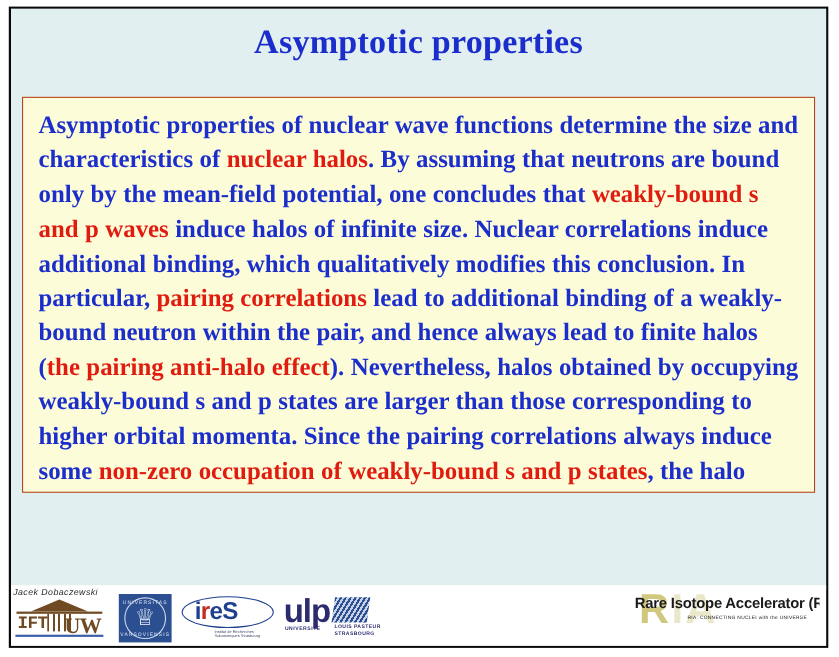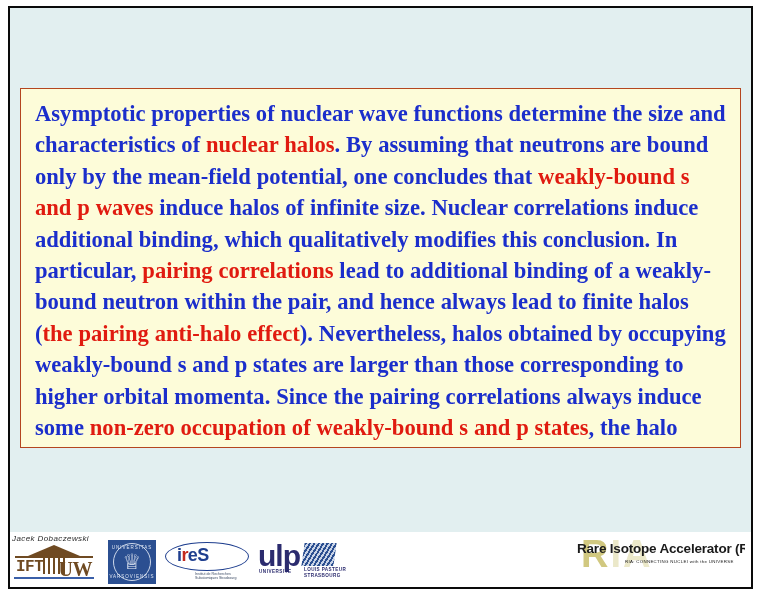--- a/index.html
+++ b/index.html
@@ -232,21 +232,21 @@
     border: 1.6px solid #1f3f8f;
     border-radius: 50%;
     box-sizing: border-box;
   }
   .ires .word {
     position: absolute;
     left: 12px;
     top: 1px;
     font-family: "Liberation Sans", "DejaVu Sans", sans-serif;
     font-weight: bold;
-    font-size: 18px;
+    font-size: 22px;
     line-height: 27px;
     color: #1f3f8f;
     letter-spacing: -0.6px;
   }
   .ires .word .red { color: #c32b1e; }
   .ires .sub {
     position: absolute;
     left: 30px;
     top: 31px;
     width: 58px;
@@ -356,20 +356,23 @@
     white-space: nowrap;
   }
 </style>
 </head>
 <body>
 
 <div class="slide">
 
   <div class="slide-canvas">
 
+    <div class="title-bar">
+      <span class="slide-title">Asymptotic properties</span>
+    </div>
 
     <div class="content-box">
       <p class="body-text" id="body-text"><span>Asymptotic properties of nuclear wave functions determine the size and characteristics of </span><span class="hl">nuclear halos</span><span>. By assuming that neutrons are bound only by the mean-field potential, one concludes that </span><span class="hl">weakly-bound s and p waves</span><span> induce halos of infinite size. Nuclear correlations induce additional binding, which qualitatively modifies this conclusion. In particular, </span><span class="hl">pairing correlations</span><span> lead to additional binding of a weakly-bound neutron within the pair, and hence always lead to finite halos (</span><span class="hl">the pairing anti-halo effect</span><span>). Nevertheless, halos obtained by occupying weakly-bound s and p states are larger than those corresponding to higher orbital momenta. Since the pairing correlations always induce some </span><span class="hl">non-zero occupation of weakly-bound s and p states</span><span>, the halo phenomenon may, in fact, occur more often than one might have guessed by using the pure mean-field picture without correlations.</span></p>
     </div>
 
   </div>
 
   <div class="footer">
 
     <div class="author-block">

